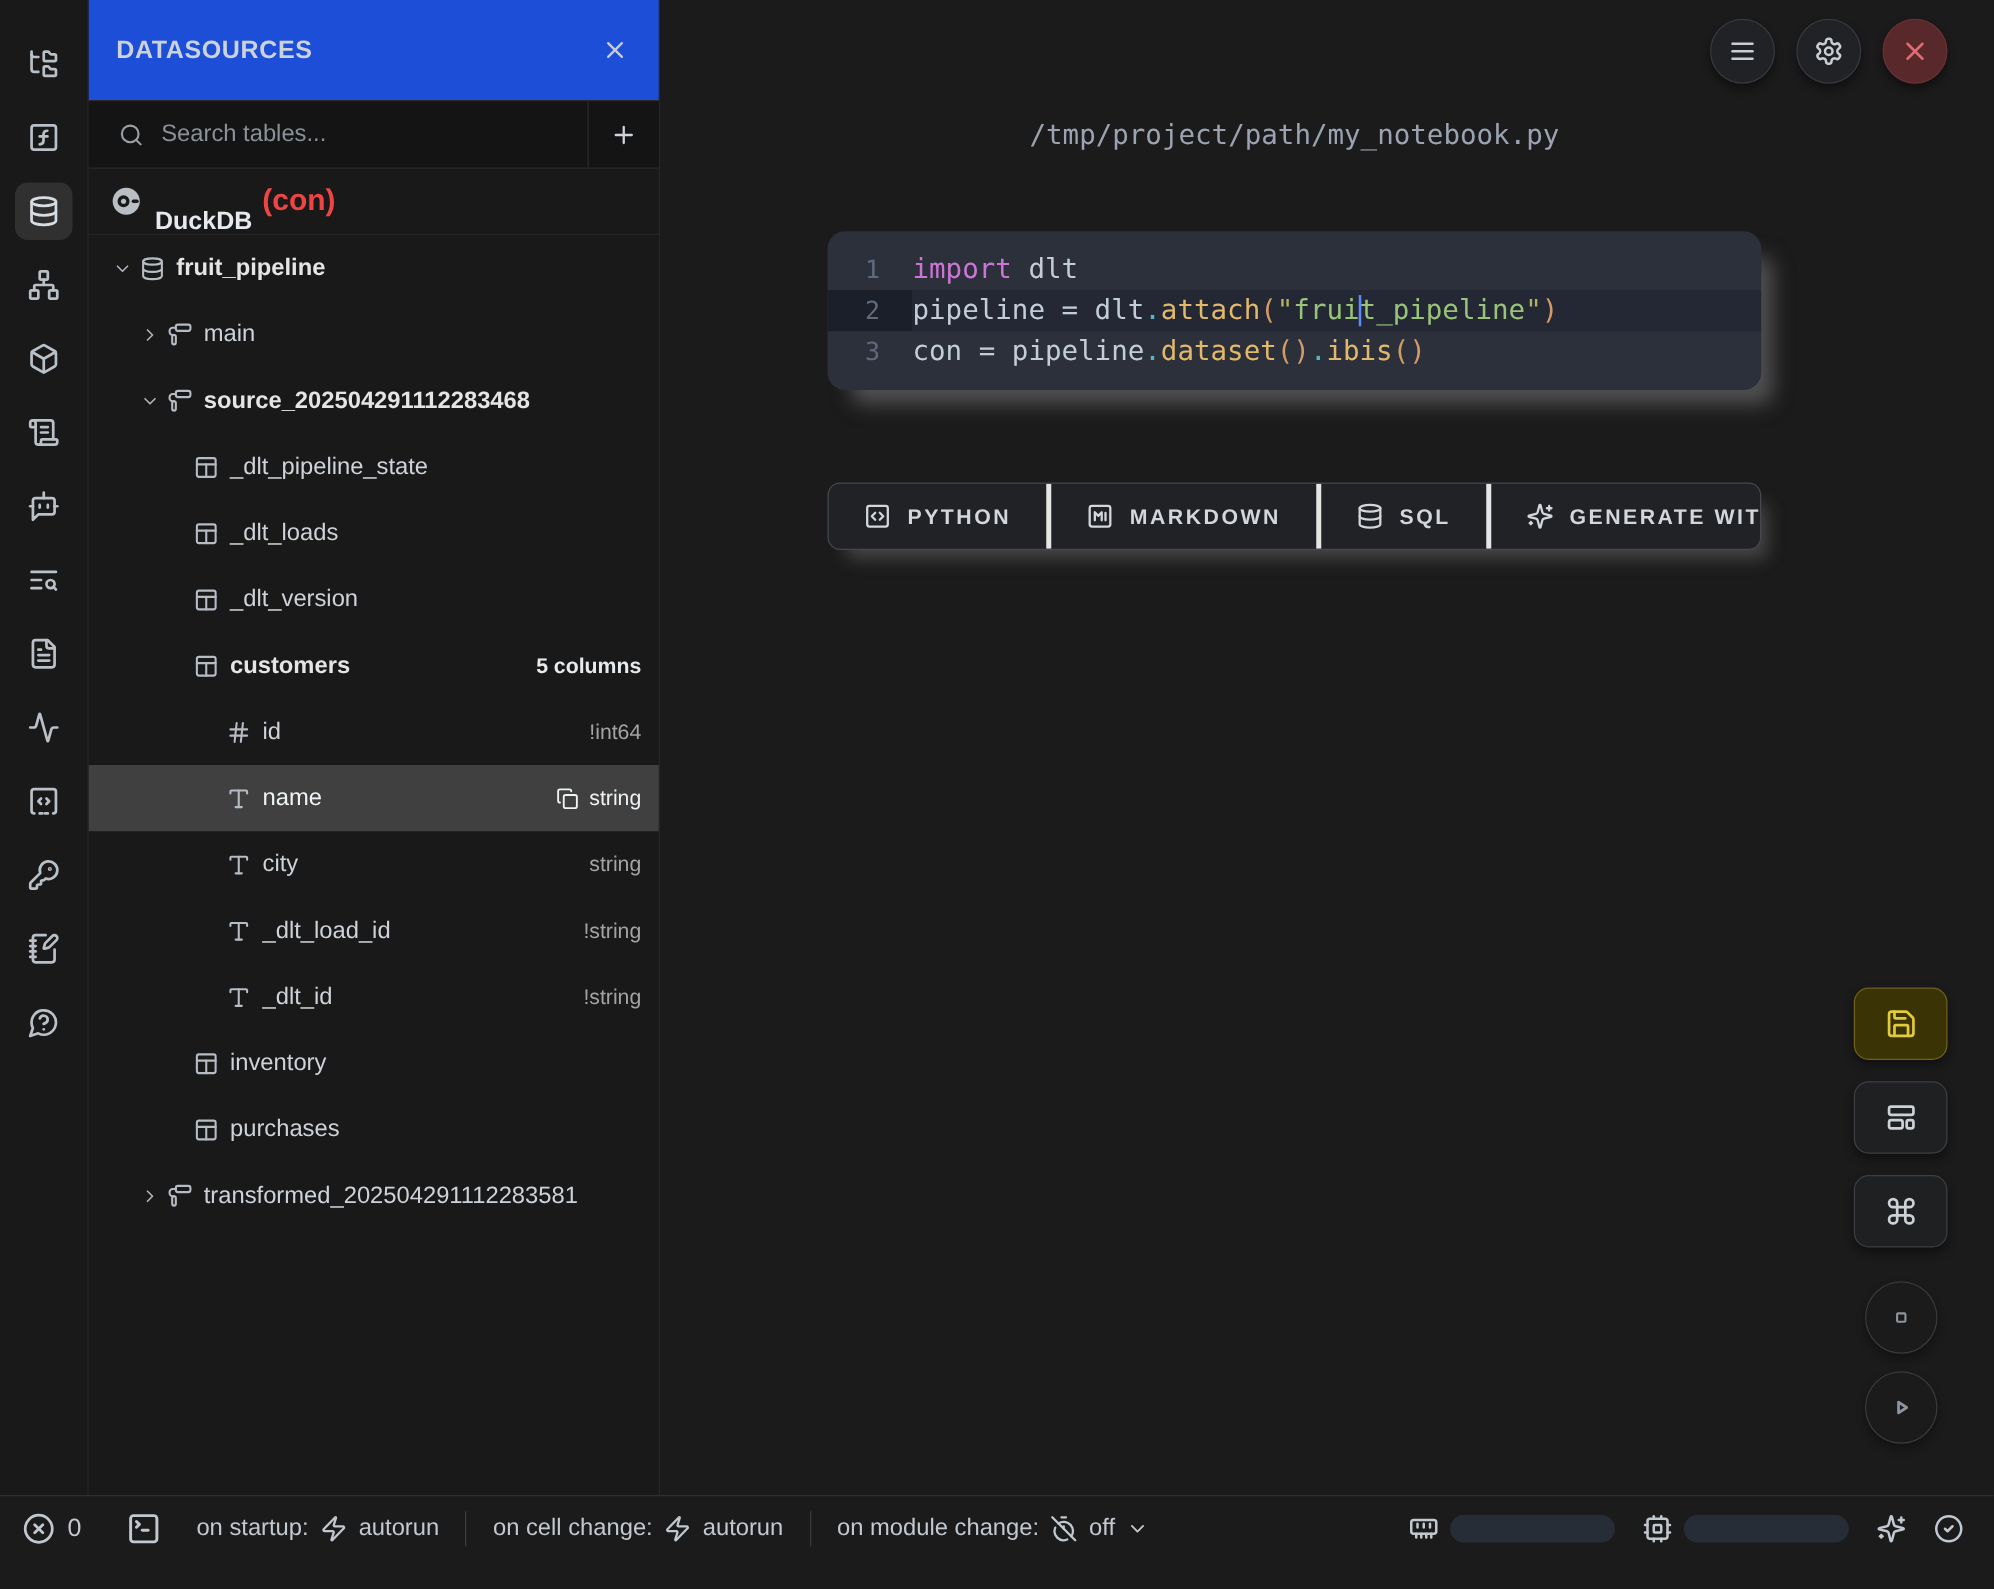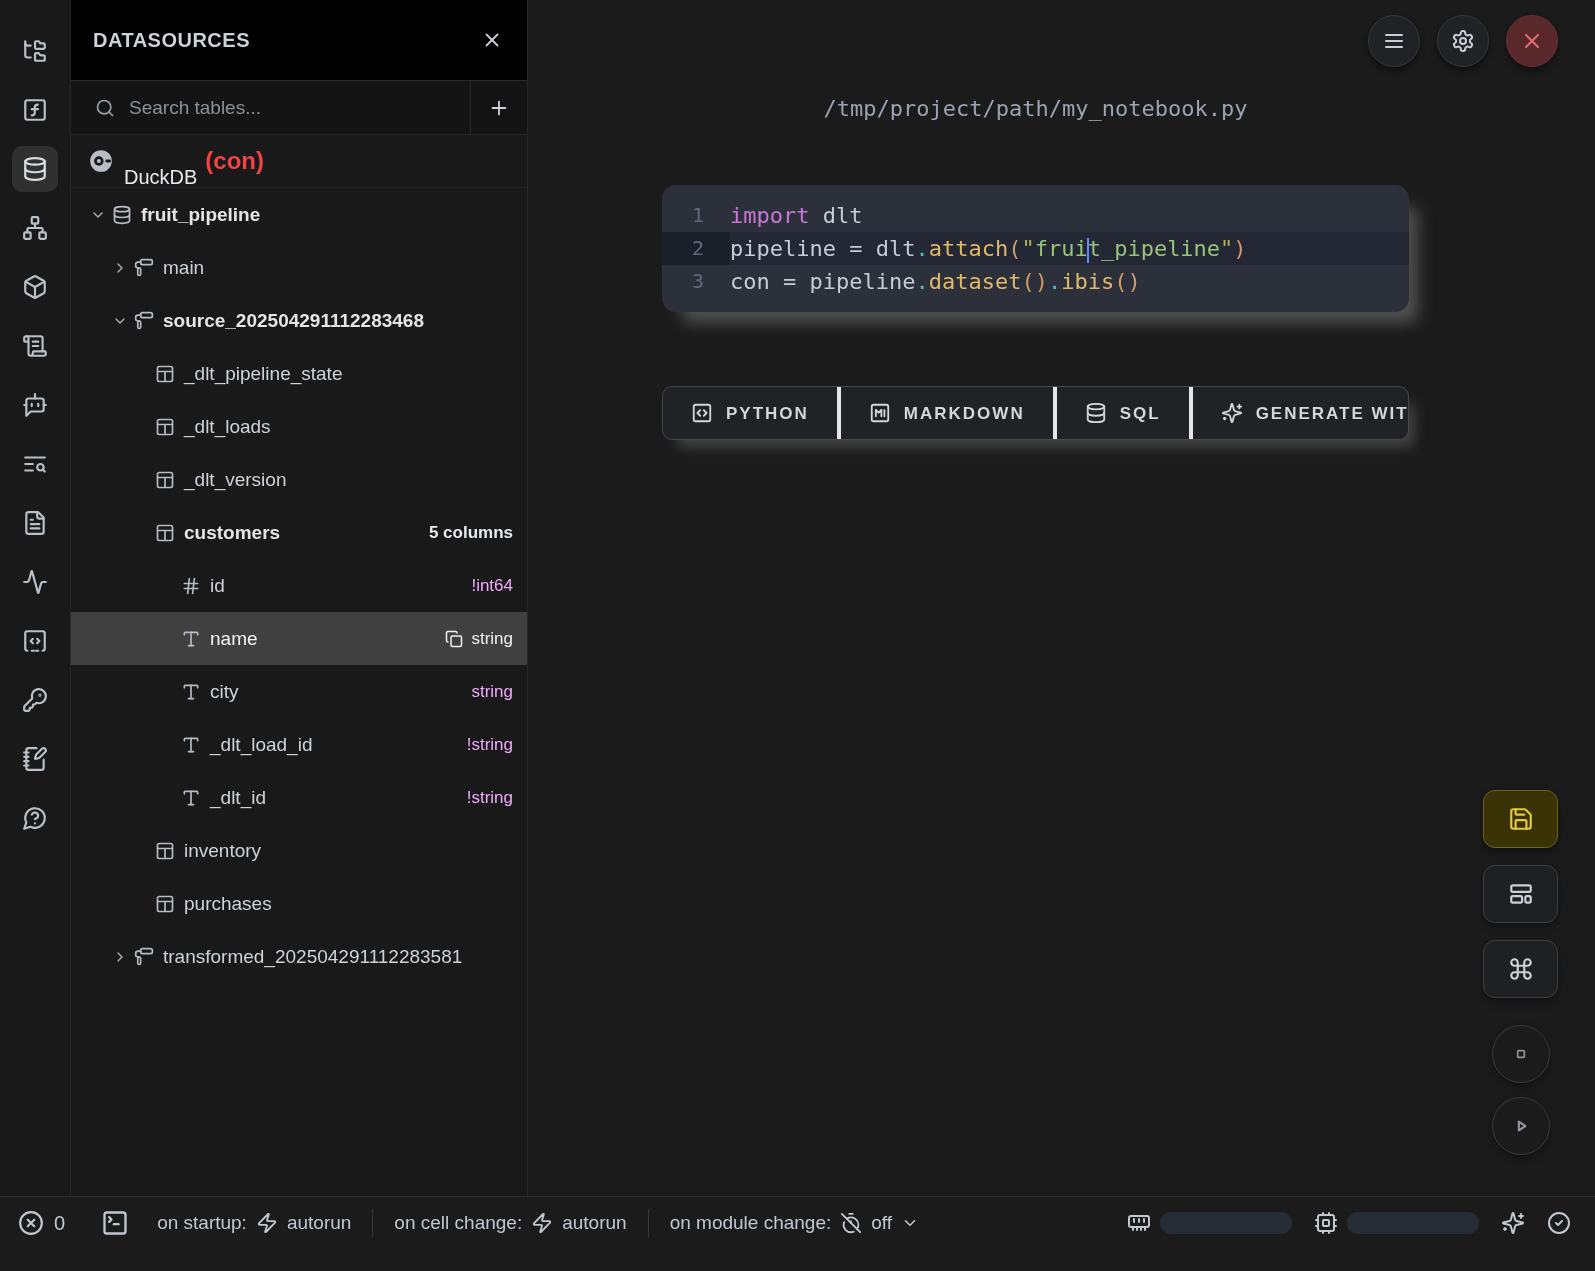--- a/index.html
+++ b/index.html
@@ -20,45 +20,45 @@
   }
   .rail-item {
     width:46px; height:46px; border-radius:10px; color:#b9c0c7;
     display:flex; align-items:center; justify-content:center; cursor:pointer;
   }
   .rail-item.active { background:#303030; color:#d7dce1; }
 
   
   .panel { width:457px; flex:none; background:#191919; border-right:1px solid #272727; display:flex; flex-direction:column; }
   .panel-header {
-    height:81px; flex:none; background:#000000; border-bottom:1px solid #2a2a2a;
+    height:81px; flex:none; background:#1d4ed8; border-bottom:1px solid #2a2a2a;
     display:flex; align-items:center; justify-content:space-between; padding:0 24px 0 22px;
   }
   .panel-title { font-size:20px; font-weight:700; letter-spacing:.5px; color:#ccd2da; }
   .icon-btn { background:none; border:none; color:#c9ced6; cursor:pointer; display:flex; align-items:center; justify-content:center; }
   .search-row { height:54px; flex:none; background:#141414; border-bottom:1px solid #2a2a2a; display:flex; align-items:center; }
   .search-icon { margin-left:24px; color:#9aa0a6; }
   .search-input {
     flex:1; background:transparent; border:none; outline:none;
     font-family:"Liberation Sans",sans-serif; font-size:19px; color:#dfe3e8; padding-left:14px;
   }
   .search-input::placeholder { color:#8a9199; }
   .add-btn { width:57px; height:100%; border-left:1px solid #2a2a2a; color:#cfd4da; }
   .engine-row { height:53px; flex:none; border-bottom:1px solid #242424; display:flex; align-items:center; padding-left:17px; gap:10px; cursor:pointer; }
-  .engine-name { font-size:20px; font-weight:400; color:#e6e9ed;margin-top:32px; }
+  .engine-name { font-size:20px; font-weight:700; color:#e6e9ed;margin-top:32px; }
   .engine-conn { font-size:24px; font-weight:700; color:#ef4444; margin-left:-2px; }
 
   .tree { font-size:19px; color:#ced3d9; }
   .trow { height:53px; display:flex; align-items:center; padding-right:14px; cursor:pointer; }
   .trow.sel { background:#404040; color:#f0f3f5; }
   .trow .chev { width:16px; margin-right:6px; color:#aeb4bb; display:flex; }
   .trow .ticon { width:20px; margin-right:9px; color:#b6bcc3; display:flex; }
   .trow .lbl { white-space:nowrap; }
   .trow .lbl.bold { font-weight:700; color:#e5e5e5; }
-  .trow .meta { margin-left:auto; font-size:17px; color:#f0abfc; display:flex; align-items:center; gap:8px; white-space:nowrap; }
+  .trow .meta { margin-left:auto; font-size:17px; color:#a3a3a3; display:flex; align-items:center; gap:8px; white-space:nowrap; }
   .trow .meta.boldmeta { font-weight:700; color:#e8ebee; }
   .trow.sel .meta { color:#eef2f4; }
   .d0 { padding-left:19px; } .d1 { padding-left:41px; }
   .d2 { padding-left:84px; } .d3 { padding-left:110px; }
 
   
   .main { flex:1; position:relative; background:#1b1b1b; }
   .topbar { position:absolute; top:15px; right:37px; display:flex; gap:17px; }
   .circle-btn {
     width:52px; height:52px; border-radius:50%; background:#202225; border:1px solid #36393d;

